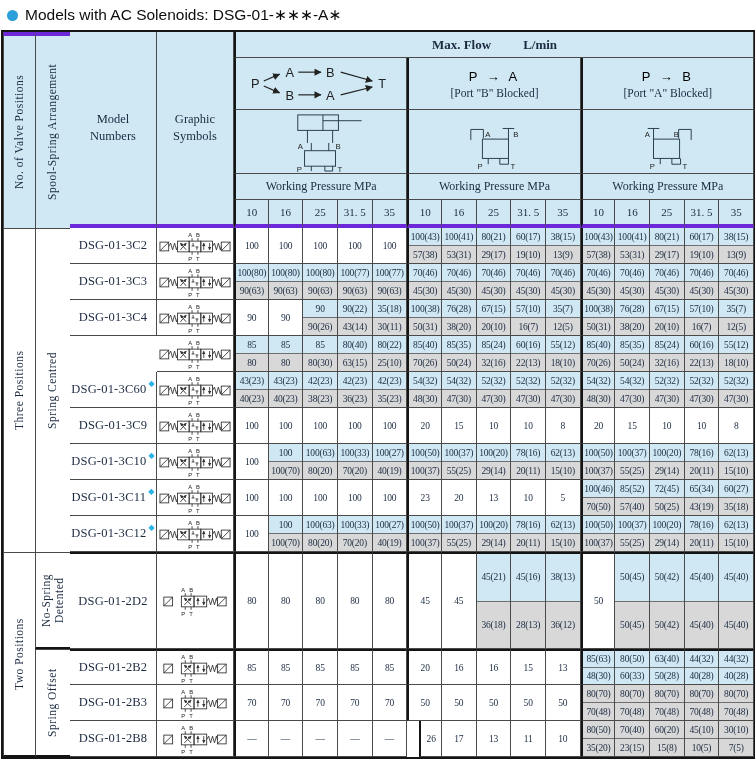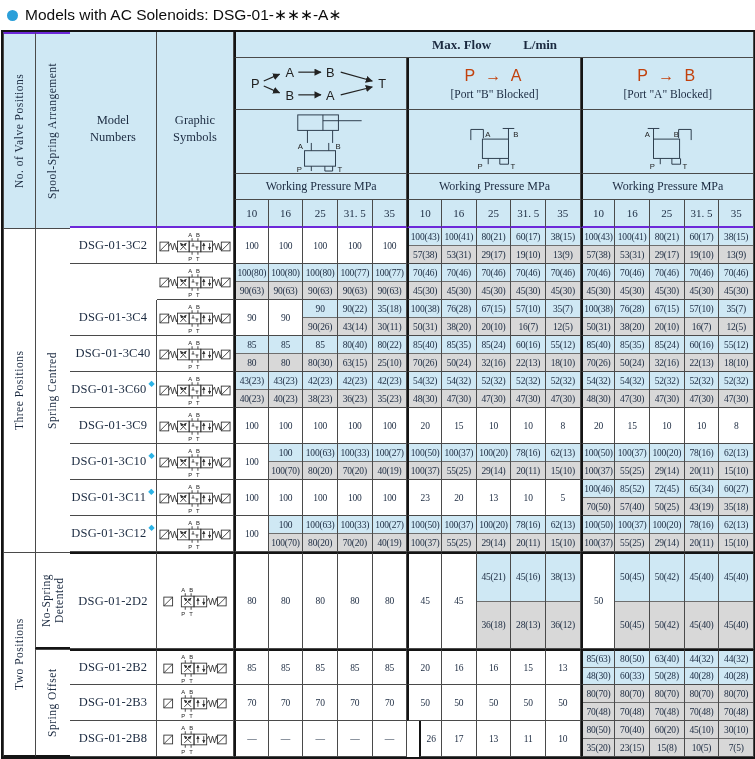--- a/index.html
+++ b/index.html
@@ -12,27 +12,27 @@
        display:grid;border:2px solid #141414;background:#fff;
        grid-template-columns:32px 35px 87px 77px repeat(15,1fr);
        grid-template-rows:26px 52px 64px 26px 28px repeat(9,36px) 97px 36px 36px 36px;}
   .c{border-right:1px solid #4a4a4a;border-bottom:1px solid #4a4a4a;
      display:flex;align-items:center;justify-content:center;overflow:hidden;min-width:0;min-height:0;}
   .hd{background:#cfe8f4;}
   .bu{background:#cfe8f4;}
   .gy{background:#d8d8d8;}
   .bl{border-left:2px solid #141414;}
   .bt{border-top:2px solid #141414;}
-  .bb{border-bottom:2px solid #6d28d9;}
+  .bb{border-bottom:4px solid #6d28d9;}
   .vlab{writing-mode:vertical-rl;transform:rotate(180deg);font-size:11.5px;
         text-align:center;line-height:1.15;letter-spacing:0.5px;}
   .hlab{font-size:12.5px;text-align:center;line-height:1.35;}
   .maxflow{font-size:13px;font-weight:bold;gap:32px;}
   .flowlab{flex-direction:column;gap:3px;font-size:11.5px;}
-  .flowlab .pa{font-family:"Liberation Sans",sans-serif;font-size:16px;letter-spacing:3px;color:#c2410c;}
+  .flowlab .pa{font-family:"Liberation Sans",sans-serif;font-size:13px;letter-spacing:3px;color:#000000;}
   .wp{font-size:12px;}
   .pr{font-size:11px;}
   .mcell{font-size:12.5px;letter-spacing:0.2px;white-space:nowrap;}
   .dia{color:#2bb3e6;font-size:8px;position:relative;top:-6px;margin-left:2px;}
   .dcell{font-size:9.5px;letter-spacing:-0.2px;padding:0;}
   .pair{flex-direction:column;align-items:stretch;justify-content:stretch;}
   .pair .t,.pair .b{flex:1;display:flex;align-items:center;justify-content:center;min-height:0;}
   .pair .t{border-bottom:1px solid #6e6e6e;}
   .scell svg,.sym svg{display:block;}
 </style>
@@ -245,20 +245,21 @@
       <div class="b gy">29(17)</div>
     </div>
     <div class="c dcell pair" style="grid-area: 6 / 18;">
       <div class="t bu">60(17)</div>
       <div class="b gy">19(10)</div>
     </div>
     <div class="c dcell pair" style="grid-area: 6 / 19;">
       <div class="t bu">38(15)</div>
       <div class="b gy">13(9)</div>
     </div>
+    <div class="c mcell" style="grid-area: 7 / 3;">DSG-01-3C3</div>
     <div class="c scell" style="grid-area: 7 / 4;">
       <svg width="74" height="30" viewBox="0 0 76 30">
 <g stroke="#333" stroke-width="0.9" fill="none">
 <rect x="2" y="11" width="9" height="9"></rect>
           <line x1="2" y1="20" x2="11" y2="11"></line>
 <polyline points="11,15.5 13,12 15,19 17,12 19,19 20,15.5"></polyline>
 <rect x="20" y="10" width="12" height="11"></rect>
           <rect x="32" y="10" width="12" height="11"></rect>
           <rect x="44" y="10" width="12" height="11"></rect>
 <line x1="23" y1="19" x2="29" y2="12" marker-end="url(#ar2)"></line>
@@ -426,21 +427,20 @@
       <div class="b gy">20(10)</div>
     </div>
     <div class="c dcell pair" style="grid-area: 8 / 18;">
       <div class="t bu">57(10)</div>
       <div class="b gy">16(7)</div>
     </div>
     <div class="c dcell pair" style="grid-area: 8 / 19;">
       <div class="t bu">35(7)</div>
       <div class="b gy">12(5)</div>
     </div>
-    <div class="c mcell" style="grid-area: 9 / 3;">DSG-01-3C40</div>
     <div class="c scell" style="grid-area: 9 / 4;">
       <svg width="74" height="30" viewBox="0 0 76 30">
 <g stroke="#333" stroke-width="0.9" fill="none">
 <rect x="2" y="11" width="9" height="9"></rect>
           <line x1="2" y1="20" x2="11" y2="11"></line>
 <polyline points="11,15.5 13,12 15,19 17,12 19,19 20,15.5"></polyline>
 <rect x="20" y="10" width="12" height="11"></rect>
           <rect x="32" y="10" width="12" height="11"></rect>
           <rect x="44" y="10" width="12" height="11"></rect>
 <line x1="23" y1="19" x2="29" y2="12" marker-end="url(#ar2)"></line>

